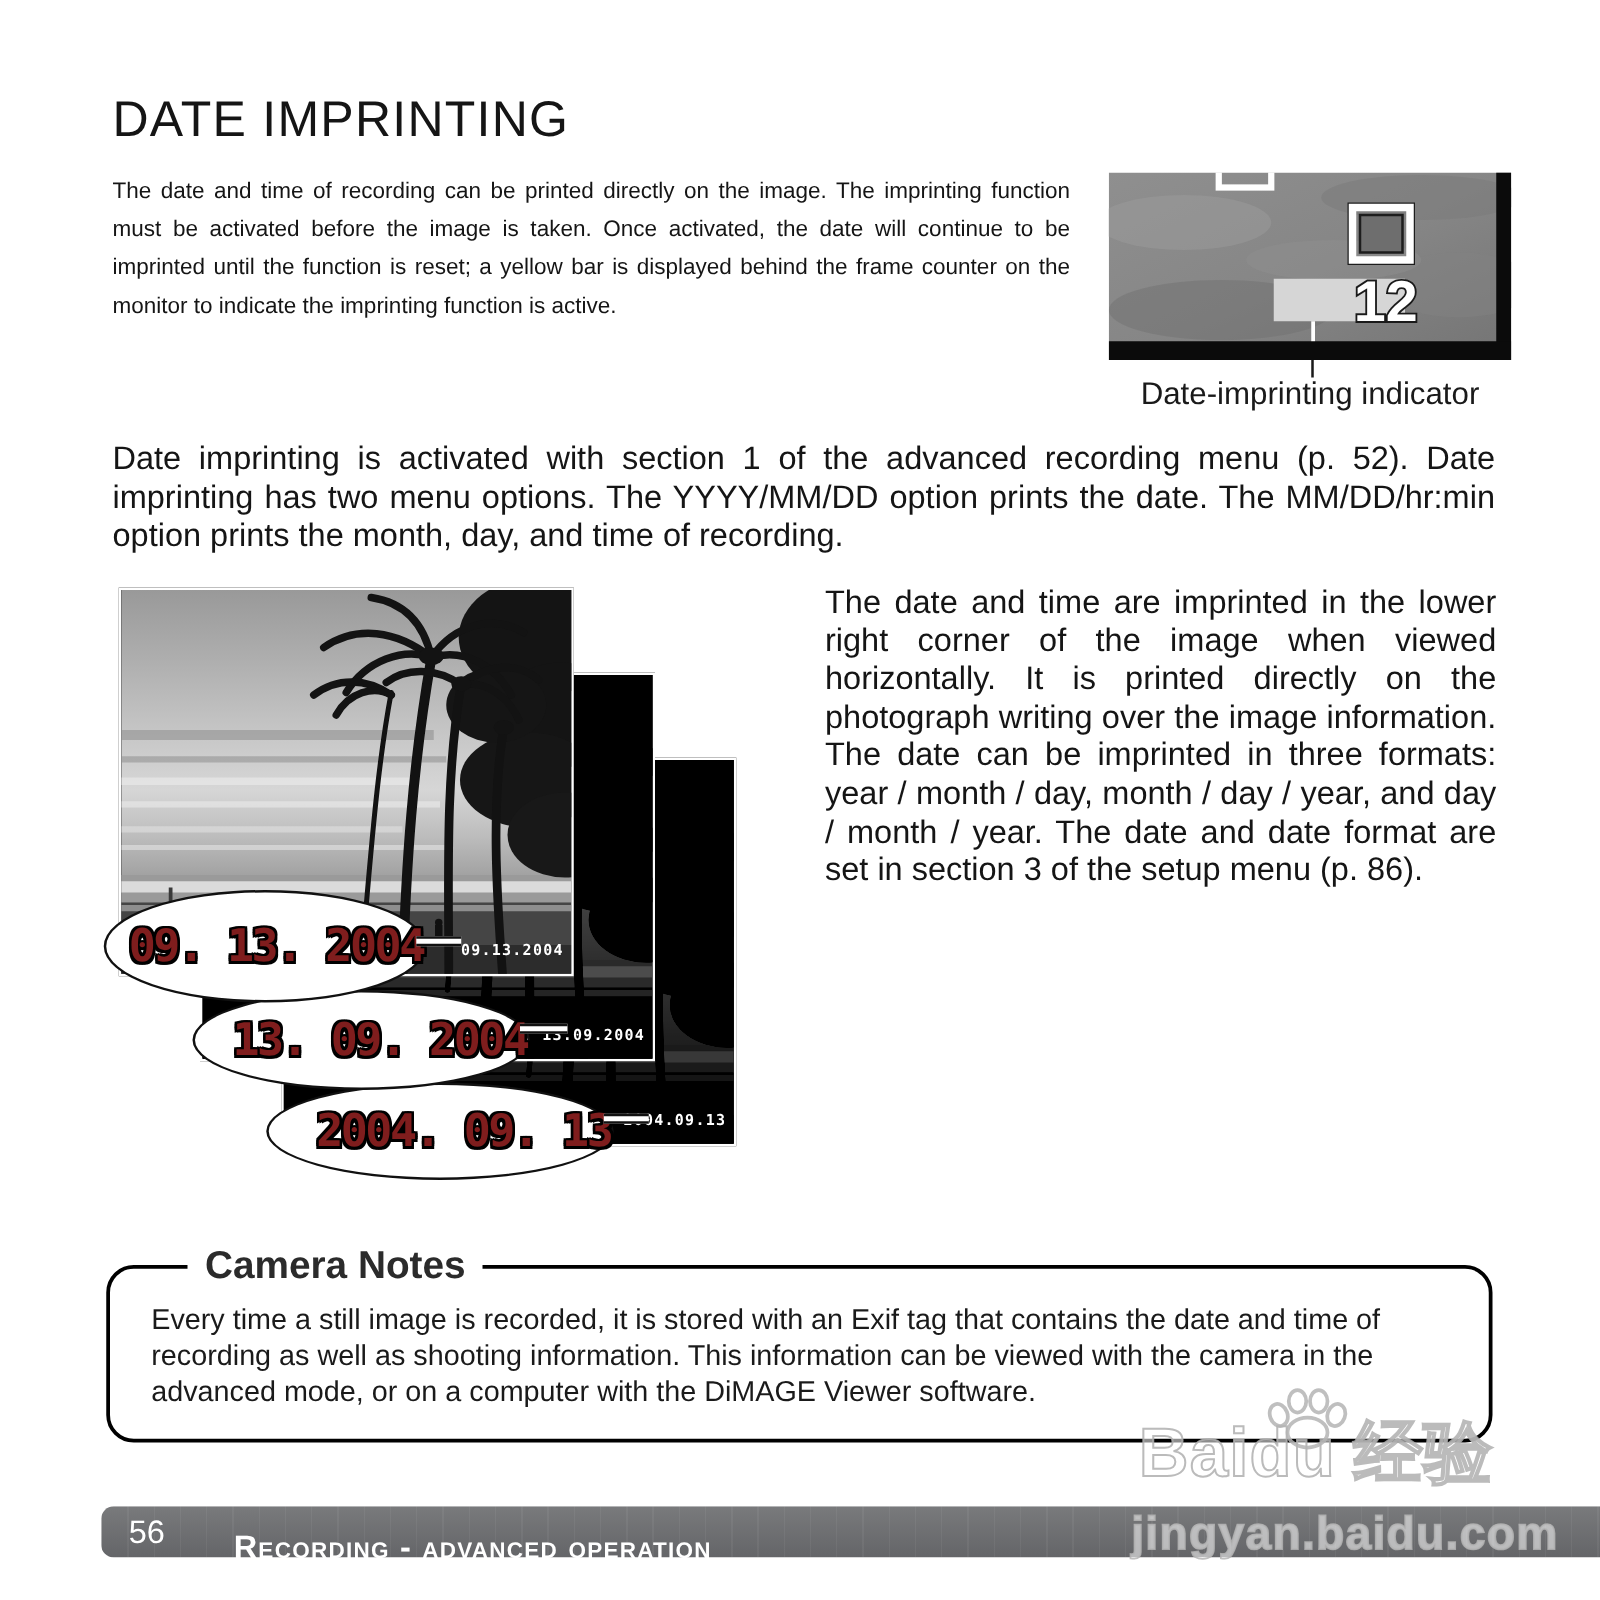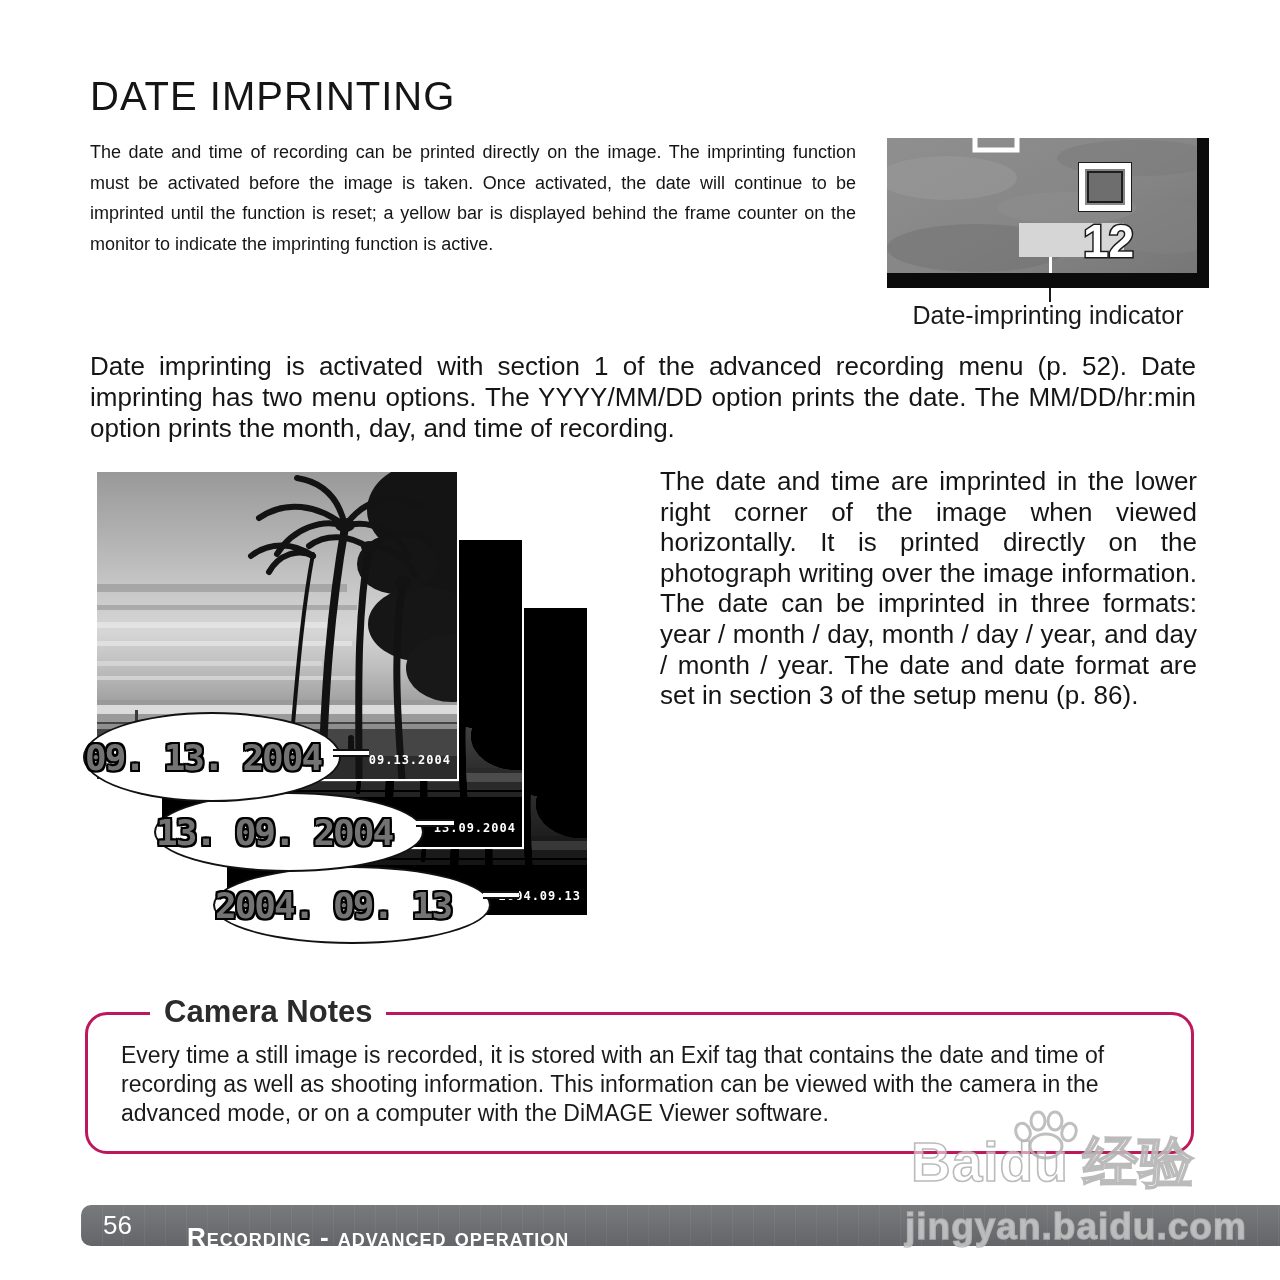--- a/index.html
+++ b/index.html
@@ -29,41 +29,41 @@
   .photo-3{left:130px;top:141px;width:360px;height:307px;z-index:1;}
   .photo-2 svg{filter:brightness(0.40) contrast(1.3);}
   .photo-3 svg{filter:brightness(0.34) contrast(1.35);}
   .imprint{
     position:absolute;right:6px;bottom:12px;z-index:4;
     font-family:"DejaVu Sans Mono",monospace;font-size:12px;font-weight:bold;
     color:#ffffff;letter-spacing:1px;white-space:nowrap;
   }
   .oval{
     position:absolute;background:#ffffff;border:2px solid #111;border-radius:50%;
-    display:flex;align-items:center;justify-content:flex-start;
+    display:flex;align-items:center;justify-content:flex-end;
     font-family:"DejaVu Sans Mono",monospace;font-weight:bold;font-size:36px;
-    letter-spacing:-2px;color:#737373;white-space:nowrap;
+    letter-spacing:-2px;color:#7f1d1d;white-space:nowrap;
     text-shadow:-2px -2px 0 #000,2px -2px 0 #000,-2px 2px 0 #000,2px 2px 0 #000,
                 -2px 0 0 #000,2px 0 0 #000,0 -2px 0 #000,0 2px 0 #000;
   }
   .oval-1{left:-12px;top:247px;width:254px;height:86px;z-index:8;}
   .oval-2{left:59px;top:327px;width:266px;height:76px;z-index:7;}
   .oval-3{left:118px;top:401px;width:274px;height:74px;z-index:6;}
   .callout{
     position:absolute;height:4px;background:#ffffff;
     border-top:2px solid #111;border-bottom:2px solid #111;z-index:9;
   }
   .callout-1{left:238px;top:284px;width:36px;}
   .callout-2{left:321px;top:354px;width:38px;}
   .callout-3{left:388px;top:426px;width:36px;}
 
   
   .notes-box{
     position:absolute;left:85px;top:1012px;width:1103px;height:136px;
-    border:3px solid #be185d;border-radius:22px;background:transparent;
+    border:3px solid #000000;border-radius:22px;background:transparent;
   }
   .notes-title{
     position:absolute;left:62px;top:-24px;background:#ffffff;padding:0 14px;
     font-size:31px;font-weight:bold;color:#2b2b2b;line-height:42px;
   }
   .notes-body{
     position:absolute;left:33px;top:26px;width:1043px;
     font-size:23px;line-height:29px;color:#1a1a1a;text-align:left;
   }
 

